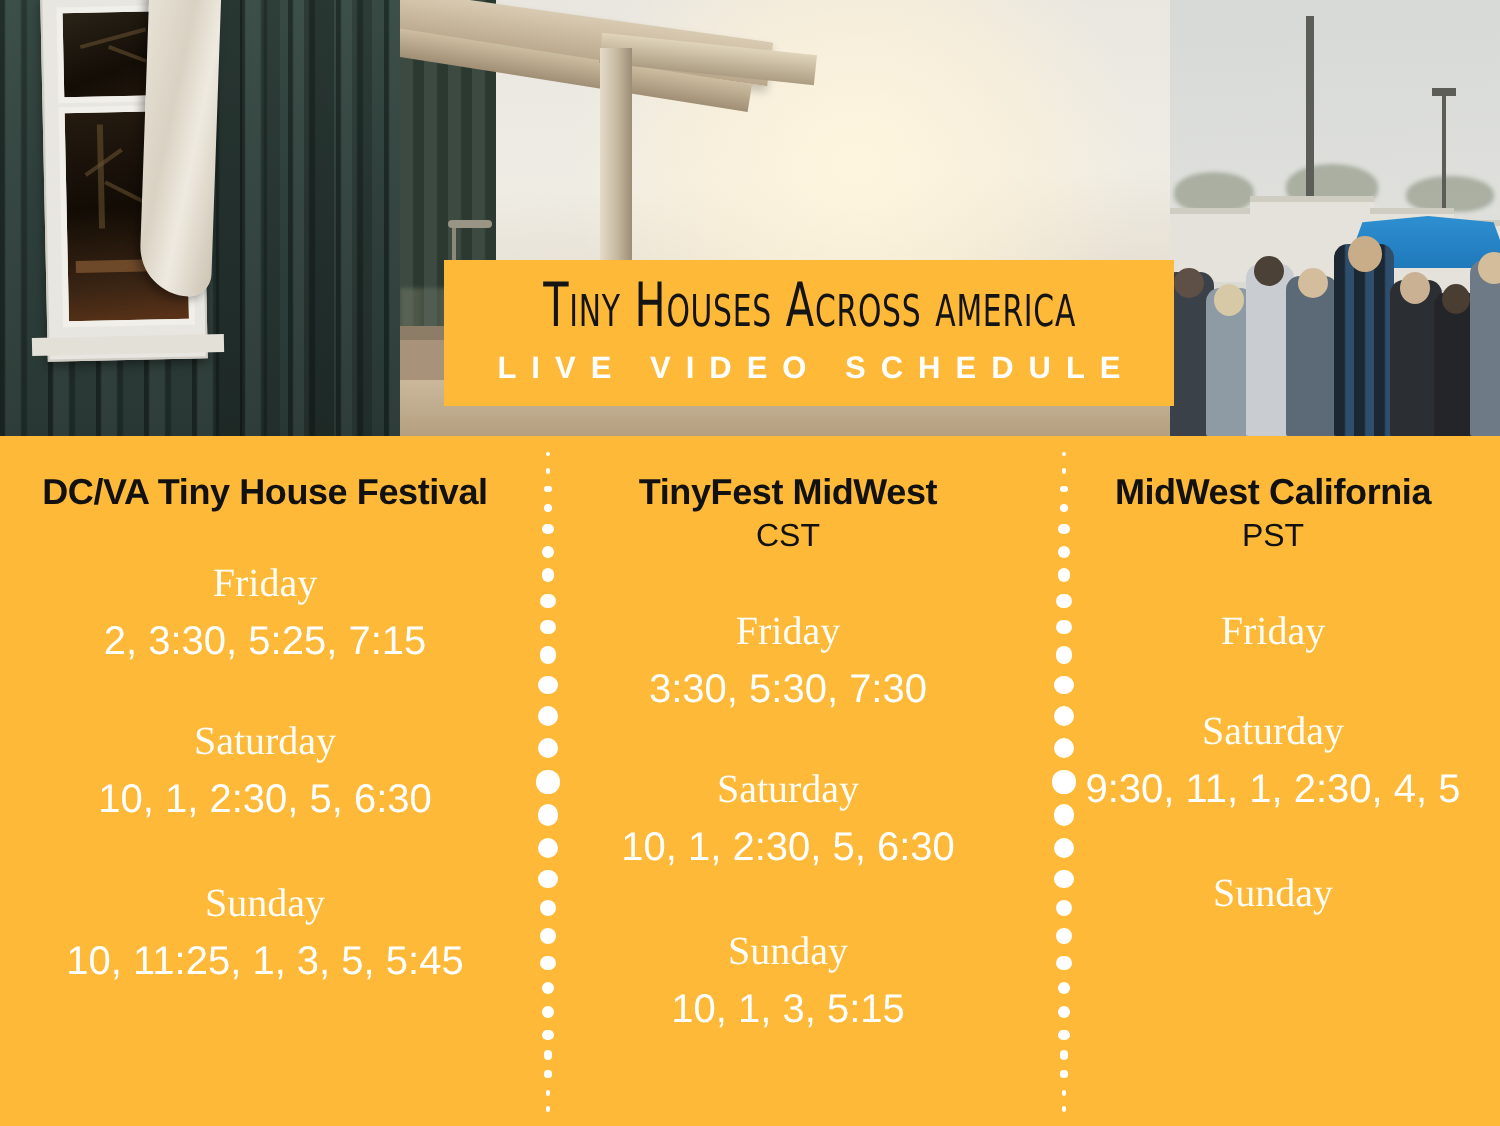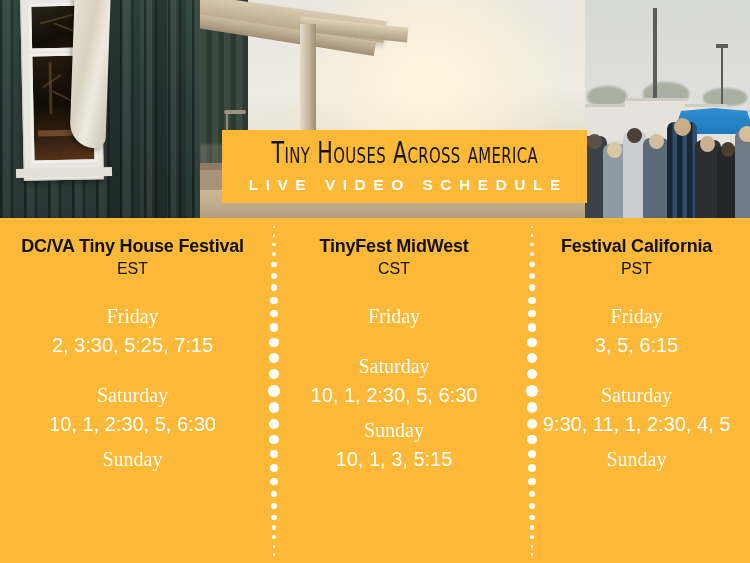--- a/index.html
+++ b/index.html
@@ -90,21 +90,21 @@
   .col-1{width:265px;}
   .col-2{width:258px;}
   .col-3{width:227px;}
   .col-head{font-size:18px;font-weight:700;color:#111111;line-height:1.12;letter-spacing:-.2px;}
   .col-tz{font-size:16px;font-weight:400;color:#111111;line-height:1.35;margin-top:2px;}
   .day-block{margin-top:20px;}
   .day{font-family:"Liberation Serif","DejaVu Serif",serif;font-size:20px;color:#fffdf7;line-height:1.25;}
   .times{font-size:20px;color:#ffffff;line-height:1.3;margin-top:3px;padding:0 6px;}
   .block-1{margin-top:24px;}
   .block-2{margin-top:25px;}
-  .block-3{margin-top:10px;}
+  .block-3{margin-top:27px;}
 
   
   .divider{position:absolute;top:8px;height:330px;width:18px;display:flex;flex-direction:column;
     align-items:center;justify-content:space-between;}
   .divider span{display:block;background:#ffffff;border-radius:50%;}
   .div-1{left:265px;}
   .div-2{left:523px;}
 </style>
 </head>
 <body>
@@ -211,56 +211,56 @@
       <div class="banner-title">Tiny Houses Across america</div>
       <div class="banner-sub">LIVE VIDEO SCHEDULE</div>
     </div>
   </div>
 
   <div class="schedule">
     <div class="cols">
 
       <div class="col col-1">
         <div class="col-head">DC/VA Tiny House Festival</div>
-        <div class="col-tz">EST</div>
         <div class="day-block block-1">
           <div class="day">Friday</div>
           <div class="times">2, 3:30, 5:25, 7:15</div>
         </div>
         <div class="day-block block-2">
           <div class="day">Saturday</div>
           <div class="times">10, 1, 2:30, 5, 6:30</div>
         </div>
         <div class="day-block block-3">
           <div class="day">Sunday</div>
+          <div class="times">10, 11:25, 1, 3, 5, 5:45</div>
         </div>
       </div>
 
       <div class="col col-2">
         <div class="col-head">TinyFest MidWest</div>
         <div class="col-tz">CST</div>
         <div class="day-block block-1">
           <div class="day">Friday</div>
+          <div class="times">3:30, 5:30, 7:30</div>
         </div>
         <div class="day-block block-2">
           <div class="day">Saturday</div>
           <div class="times">10, 1, 2:30, 5, 6:30</div>
         </div>
         <div class="day-block block-3">
           <div class="day">Sunday</div>
           <div class="times">10, 1, 3, 5:15</div>
         </div>
       </div>
 
       <div class="col col-3">
-        <div class="col-head">Festival California</div>
+        <div class="col-head">MidWest California</div>
         <div class="col-tz">PST</div>
         <div class="day-block block-1">
           <div class="day">Friday</div>
-          <div class="times">3, 5, 6:15</div>
         </div>
         <div class="day-block block-2">
           <div class="day">Saturday</div>
           <div class="times">9:30, 11, 1, 2:30, 4, 5</div>
         </div>
         <div class="day-block block-3">
           <div class="day">Sunday</div>
         </div>
       </div>
     </div>

